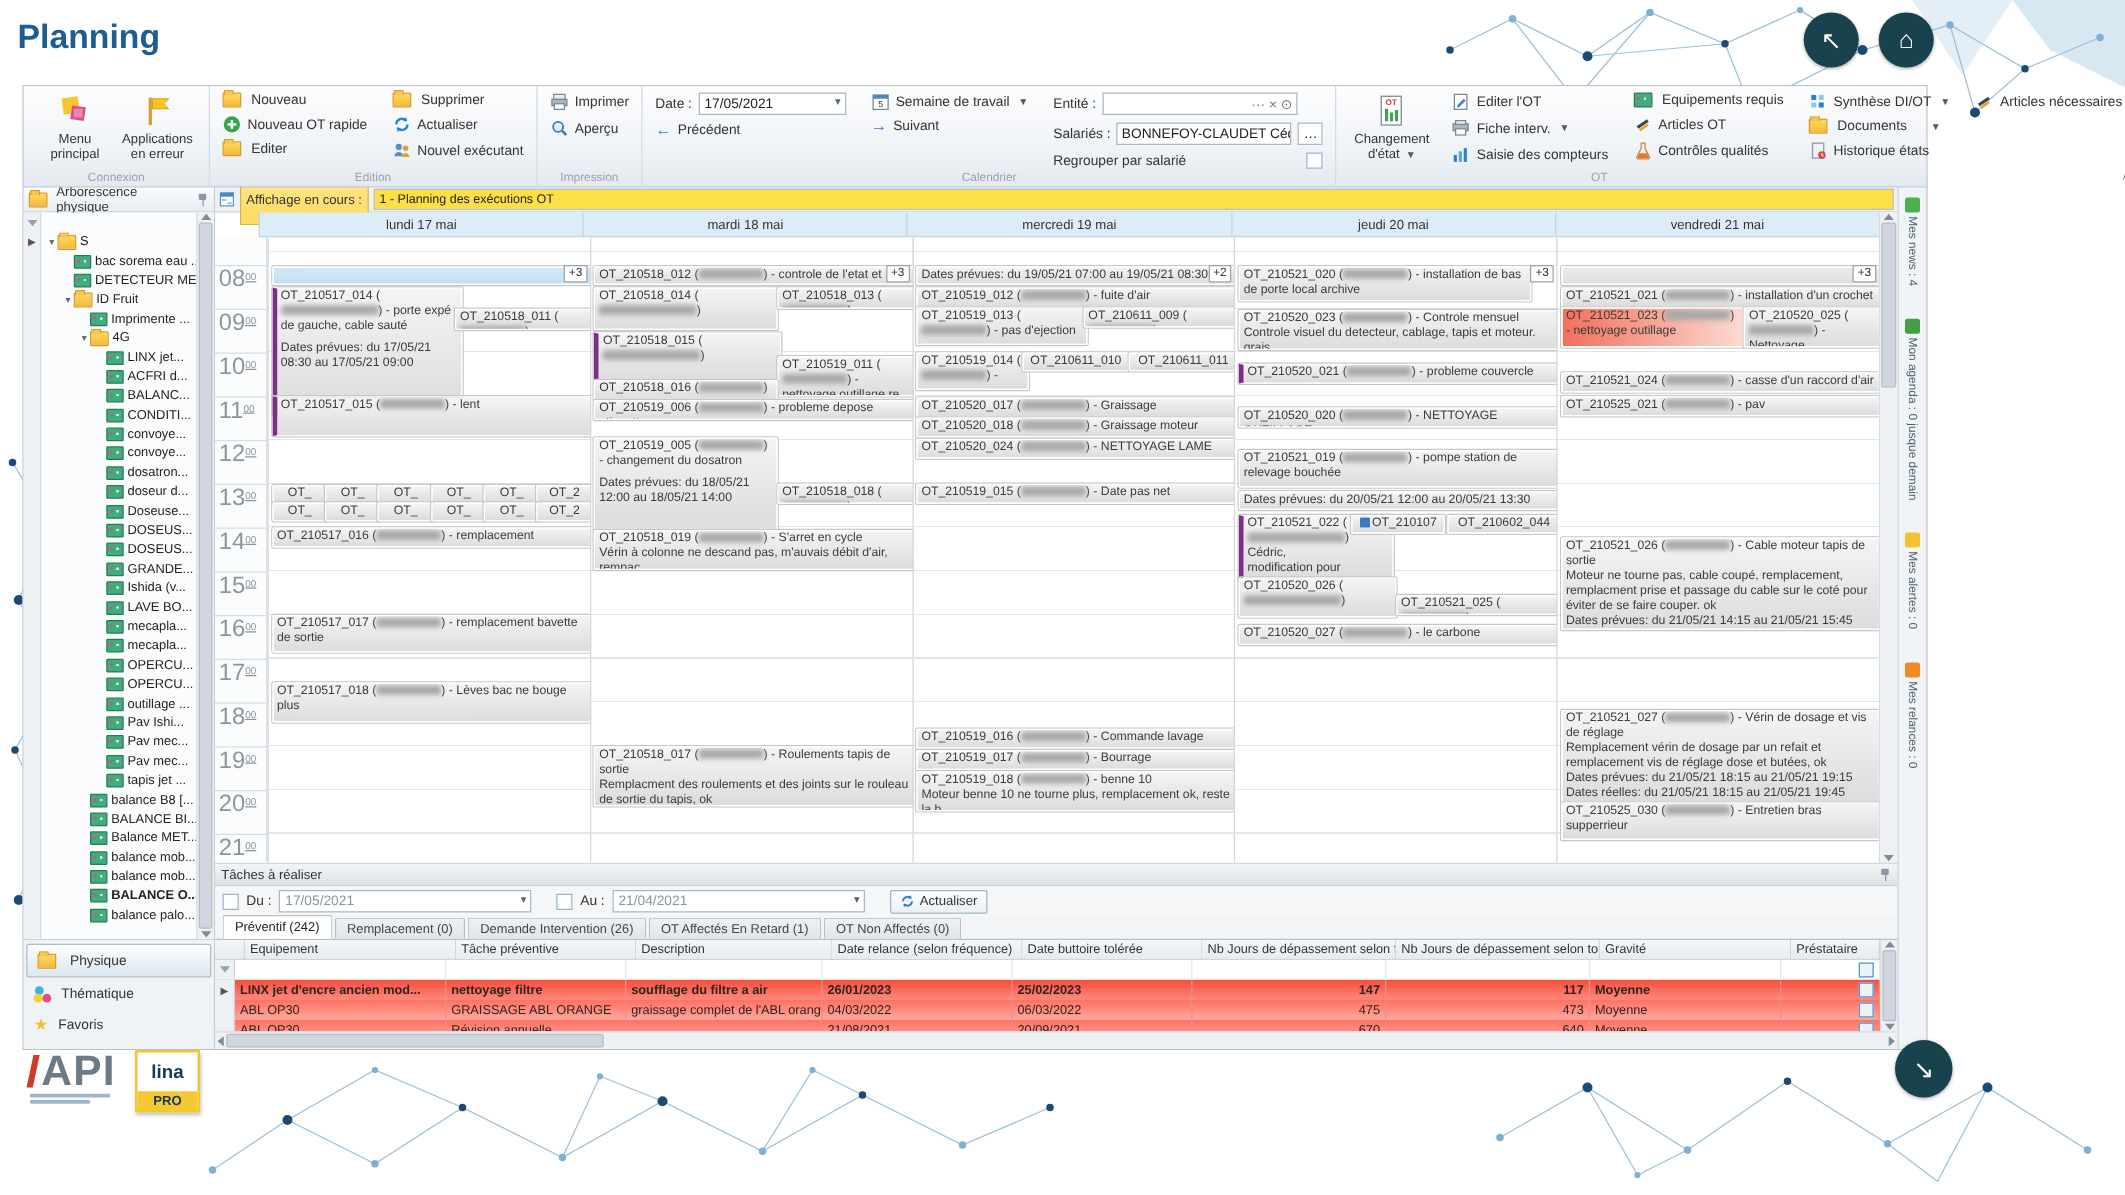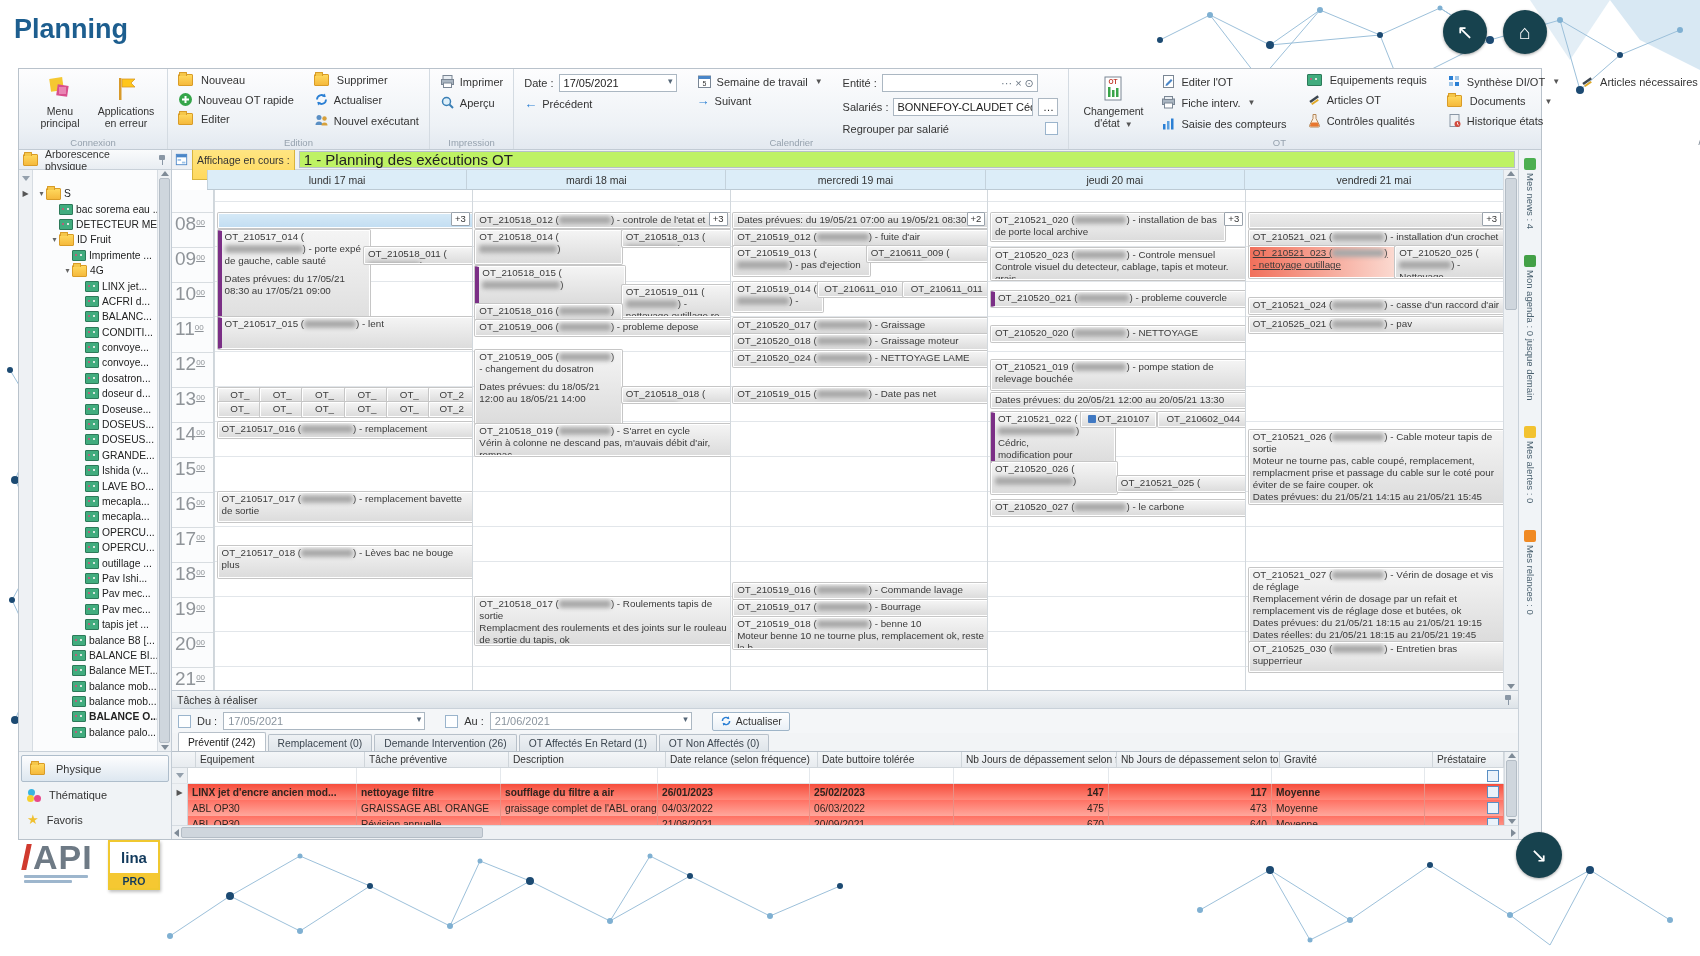--- a/index.html
+++ b/index.html
@@ -54,21 +54,21 @@
   .lfoot{flex:0 0 84px;border-top:1px solid #c9d1d9;background:#f0f3f6;padding-top:3px;}
   .lfitem{height:25px;display:flex;align-items:center;gap:8px;padding:0 8px;font-size:11px;color:#333;}
   .lfitem.active{background:linear-gradient(#fdfdfe,#dde7f0);border:1px solid #aebdcb;border-radius:2px;margin:0 2px;}
   .dots3{width:14px;height:12px;position:relative;}
   .dots3 i{position:absolute;width:7px;height:7px;border-radius:50%;}
   .star{color:#f0c030;font-size:13px;}
   
   .maincol{flex:1;display:flex;flex-direction:column;min-width:0;background:#fff;}
   .viewbar{height:19px;flex:0 0 19px;display:flex;align-items:center;gap:4px;background:#eef1f4;border-bottom:1px solid #cdd5dc;padding:0 3px;}
   .viewlabel{background:linear-gradient(#ffe98e,#ffd95e);border:1px solid #d8b43e;font-size:10.5px;padding:12px 4px;height:15px;display:flex;align-items:center;color:#333;}
-  .viewval{flex:1;background:#bef264;border:1px solid #b6c0c9;height:15px;font-size:15px;display:flex;align-items:center;padding:0 4px;color:#222;}
+  .viewval{flex:1;background:#fde047;border:1px solid #b6c0c9;height:15px;font-size:10px;display:flex;align-items:center;padding:0 4px;color:#222;}
   
   .calwrap{flex:0 0 520px;display:flex;min-height:0;position:relative;border-bottom:1px solid #c2cbd4;}
   .calgrid{flex:1;display:flex;flex-direction:column;min-width:0;}
   .dayhead{height:19px;flex:0 0 19px;display:flex;background:#dcedf8;border-bottom:1px solid #bccad4;margin-left:35px;}
   .dayhead .dh{flex:1;border-left:1px solid #c4d2dc;display:flex;align-items:center;justify-content:center;font-size:10.5px;color:#333;}
   .gridarea{flex:1;display:flex;position:relative;overflow:hidden;background:#fff;}
   .gutter{width:41px;flex:0 0 41px;border-right:1px solid #cfd6db;position:relative;background:#fbfcfd;}
   .hour{position:absolute;left:0;width:100%;border-top:1px solid #d8dde1;color:#8f9499;}
   .hour b{font-size:19px;font-weight:normal;margin-left:3px;}
   .hour s{font-size:8px;text-decoration:underline;vertical-align:super;}
@@ -967,21 +967,21 @@
                   <div class="ev" style="top: 310px; height: 14px; left: 1%; width: 98%;">
                     <div class="evt">OT_210520_027 (<span class="redact"></span>) - le carbone</div>
                   </div>
                 </div>
                 <div class="dcol">
                   <div class="ev band-gray" style="top: 23px; height: 13px; left: 1%; width: 97%;"></div>
                   <div class="badge" style="top: 22px; right: 2px;">+3</div>
                   <div class="ev" style="top: 40px; height: 14px; left: 1%; width: 98%;">
                     <div class="evt">OT_210521_021 (<span class="redact"></span>) - installation d'un crochet p</div>
                   </div>
-                  <div class="ev red" style="top: 56px; height: 30px; left: 1%; width: 54%; text-decoration: underline;">
+                  <div class="ev red" style="top: 56px; height: 30px; left: 1%; width: 54%;">
                     <div class="evt">OT_210521_023 (<span class="redact"></span>) - nettoyage outillage</div>
                   </div>
                   <div class="ev" style="top: 56px; height: 30px; left: 58%; width: 41%;">
                     <div class="evt">OT_210520_025 (<span class="redact"></span>) - Nettoyage</div>
                   </div>
                   <div class="ev" style="top: 108px; height: 14px; left: 1%; width: 98%;">
                     <div class="evt">OT_210521_024 (<span class="redact"></span>) - casse d'un raccord d'air</div>
                   </div>
                   <div class="ev" style="top: 127px; height: 14px; left: 1%; width: 98%;">
                     <div class="evt">OT_210525_021 (<span class="redact"></span>) - pav</div>
@@ -1019,21 +1019,21 @@
         </div>
         <div class="taskfilter">
           <span class="cb"></span>
           <span>Du :</span>
           <span class="combo" style="width:180px;color:#8a949e;">
               <span>17/05/2021</span>
             </span>
           <span class="cb" style="margin-left:14px;"></span>
           <span>Au :</span>
           <span class="combo" style="width:180px;color:#8a949e;">
-              <span>21/06/2021</span>
+              <span>21/04/2021</span>
             </span>
           <span class="btn" style="margin-left:14px;">
             <span class="ic" style="width:12px;height:12px;">
                 <svg viewBox="0 0 15 15">
                   <path d="M3 7.5 a4.5 4.5 0 0 1 8-2.8" fill="none" stroke="#2a7fd4" stroke-width="1.8"></path>
                   <path d="M12 7.5 a4.5 4.5 0 0 1 -8 2.8" fill="none" stroke="#2a7fd4" stroke-width="1.8"></path>
                   <path d="M11 1.5 l0.5 3.5 -3.5 -0.5 z" fill="#2a7fd4"></path>
                   <path d="M4 13.5 l-0.5 -3.5 3.5 0.5 z" fill="#2a7fd4"></path>
                 </svg>
               </span>

